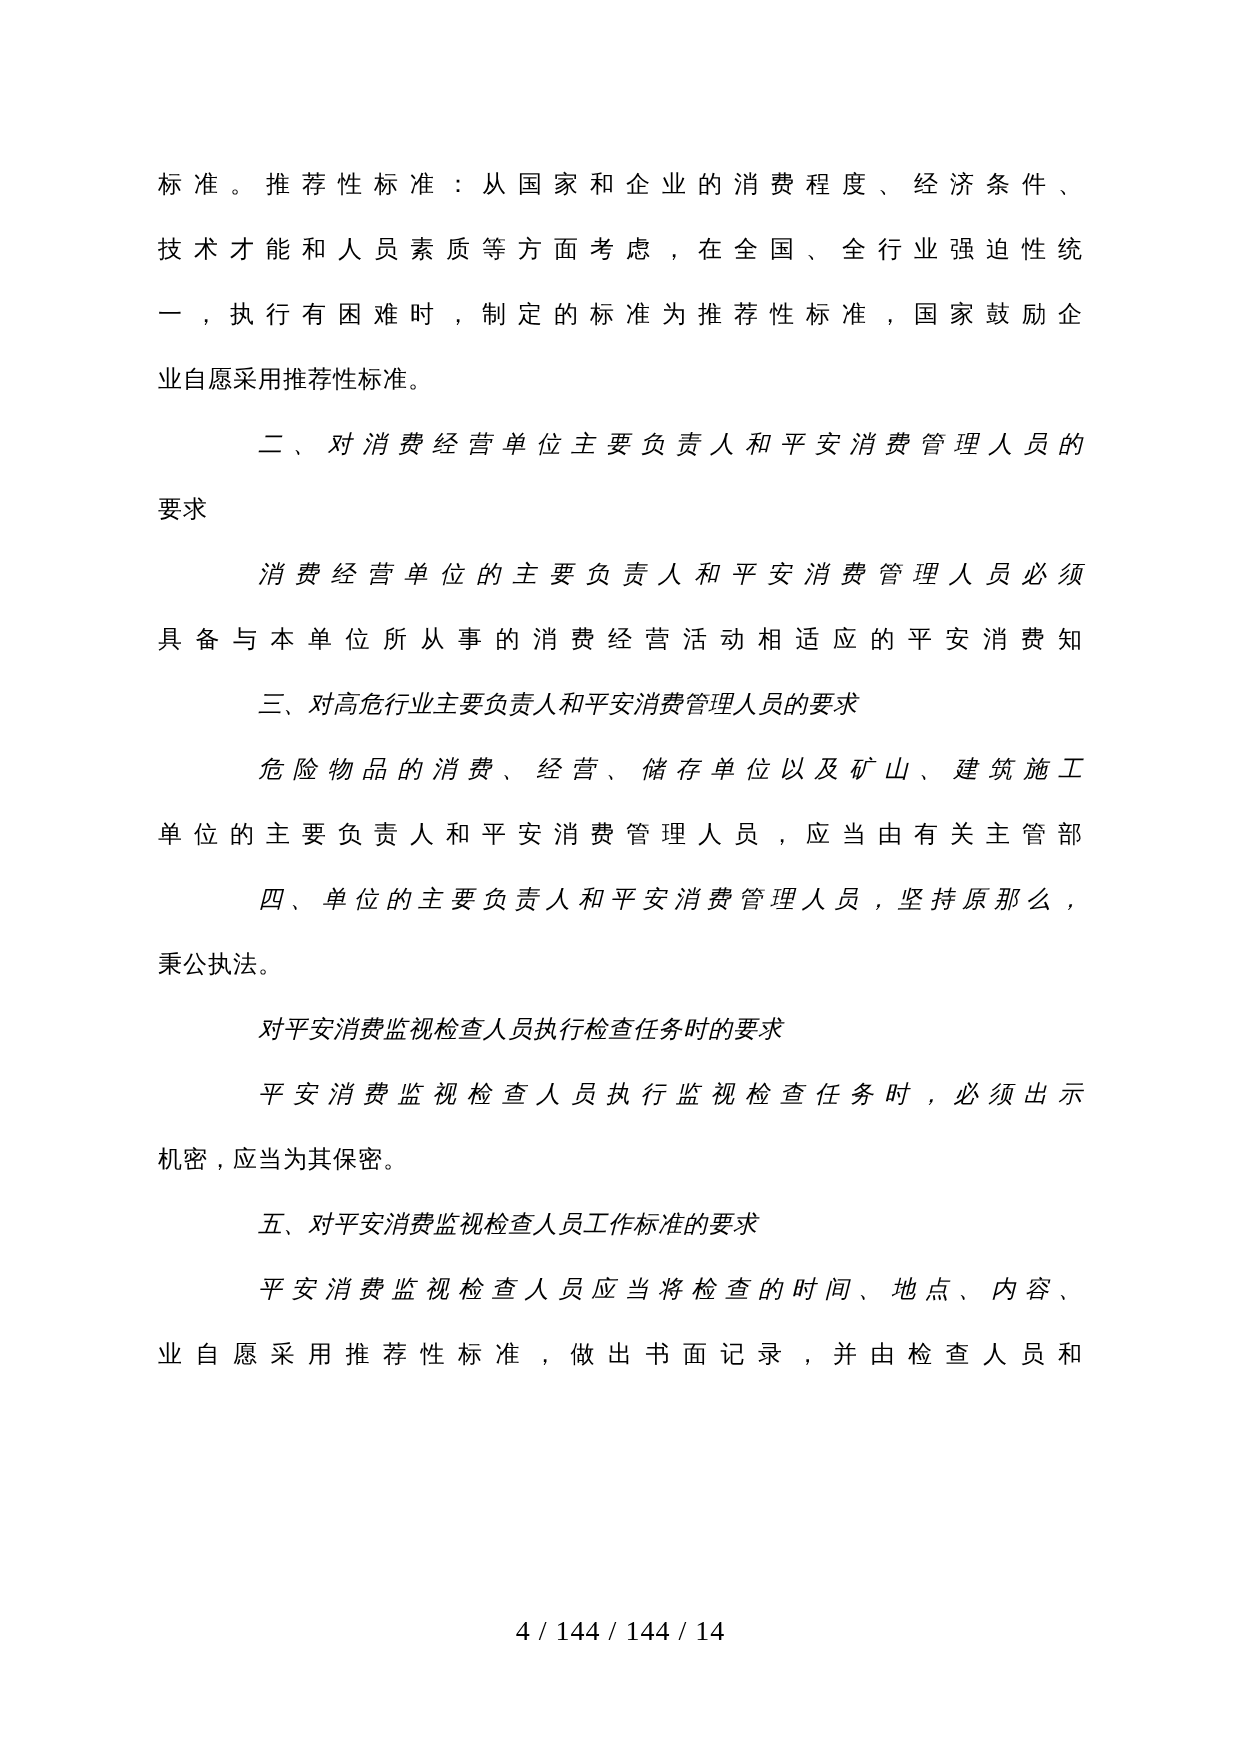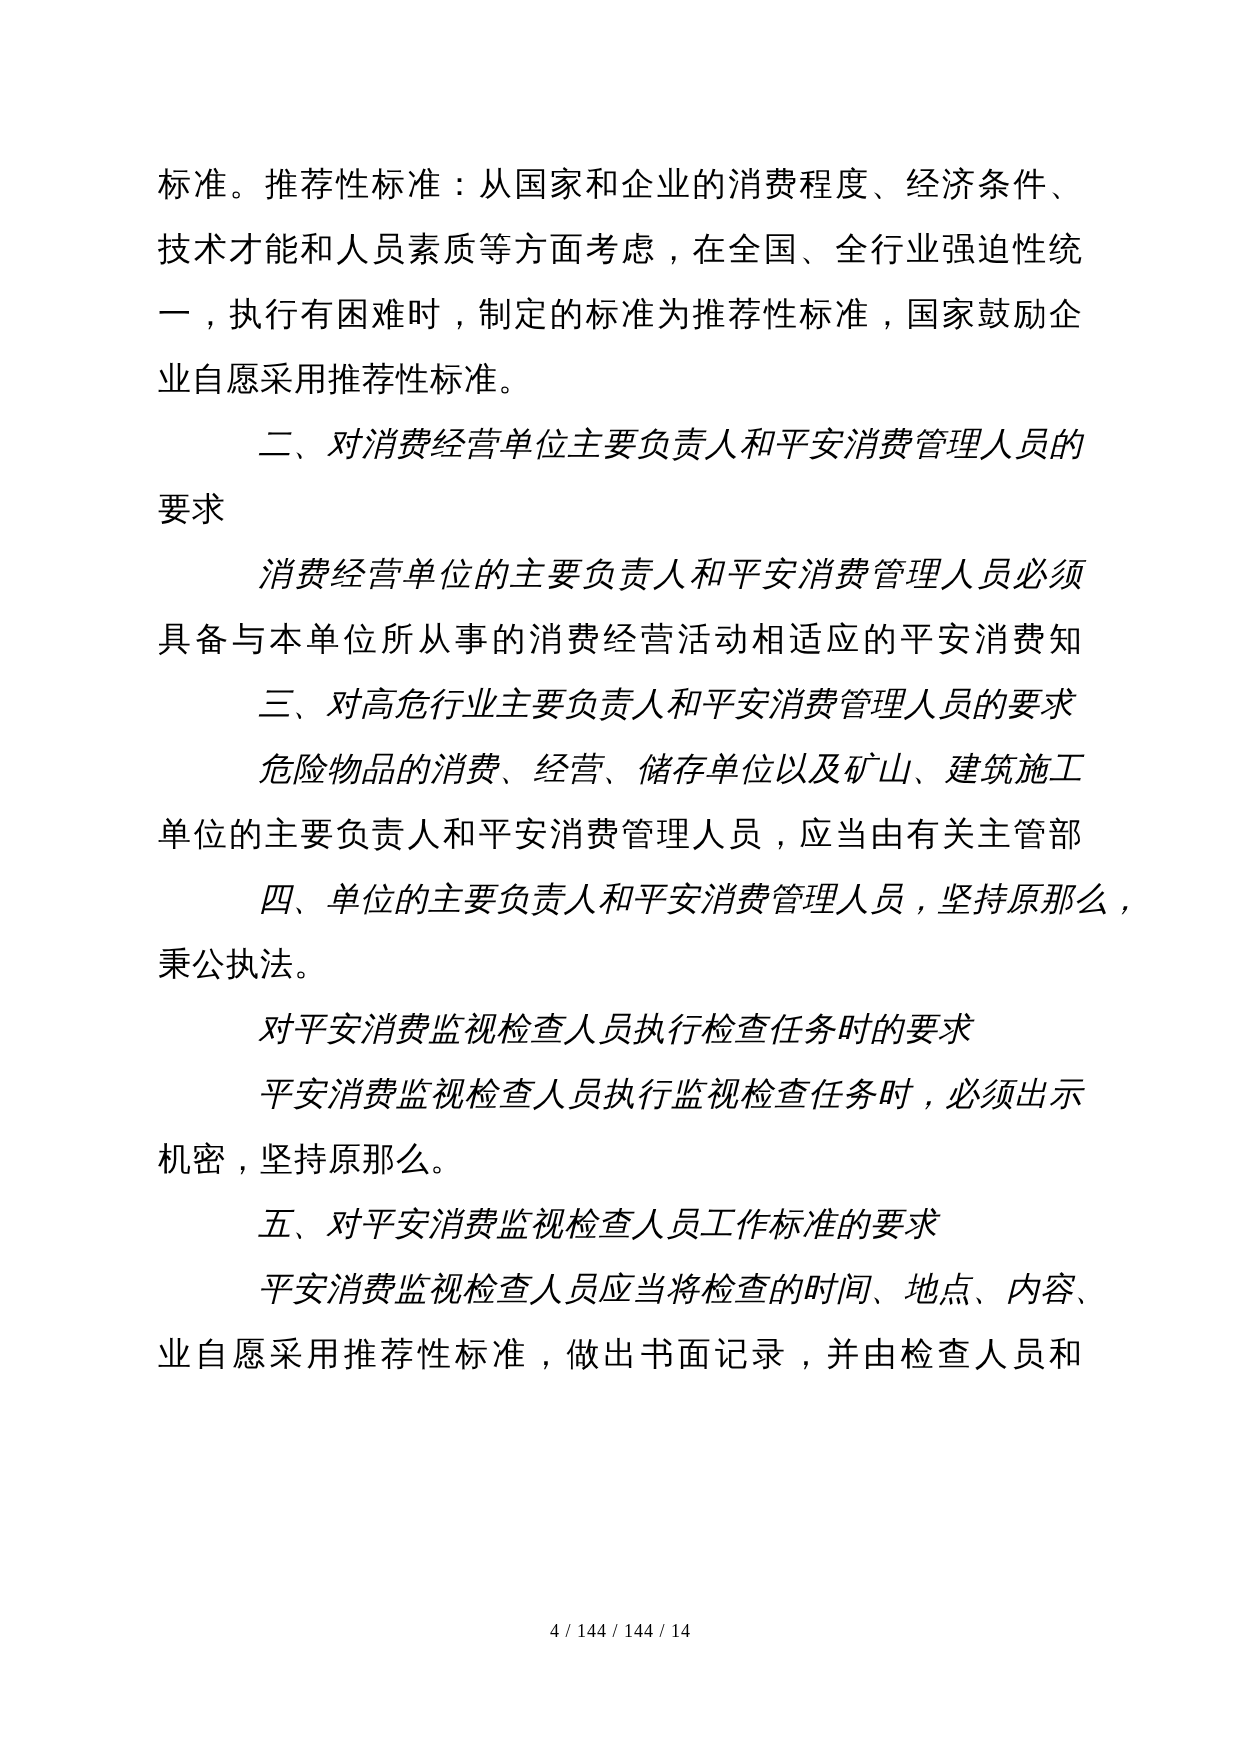--- a/index.html
+++ b/index.html
@@ -24,21 +24,21 @@
   }
   .text-block {
     position: absolute;
     left: 158px;
     top: 152px;
     width: 925px;
   }
   .line {
     height: 65px;
     line-height: 65px;
-    font-size: 33px;
+    font-size: 24px;
     letter-spacing: 1px;
     white-space: nowrap;
     text-align: left;
   }
   
   .line.j {
     text-align: justify;
     text-align-last: justify;
     text-justify: inter-character;
   }
@@ -46,21 +46,21 @@
   .line.indent {
     text-indent: 100px;
     font-style: italic;
   }
   .footer {
     position: absolute;
     left: 0;
     top: 1615px;
     width: 1241px;
     text-align: center;
-    font-size: 18px;
+    font-size: 28px;
     line-height: 32px;
     letter-spacing: 1px;
     color: #000000;
   }
 </style>
 </head>
 <body>
 
 <div class="page">
   <div class="text-block">
@@ -73,19 +73,19 @@
       <div class="line">要求</div>
       <div class="line j indent">消费经营单位的主要负责人和平安消费管理人员必须</div>
       <div class="line j">具备与本单位所从事的消费经营活动相适应的平安消费知</div>
       <div class="line indent">三、对高危行业主要负责人和平安消费管理人员的要求</div>
       <div class="line j indent">危险物品的消费、经营、储存单位以及矿山、建筑施工</div>
       <div class="line j">单位的主要负责人和平安消费管理人员，应当由有关主管部</div>
       <div class="line j indent">四、单位的主要负责人和平安消费管理人员，坚持原那么，</div>
       <div class="line">秉公执法。</div>
       <div class="line indent">对平安消费监视检查人员执行检查任务时的要求</div>
       <div class="line j indent">平安消费监视检查人员执行监视检查任务时，必须出示</div>
-      <div class="line">机密，坚持原那么。</div>
+      <div class="line">机密，应当为其保密。</div>
       <div class="line indent">五、对平安消费监视检查人员工作标准的要求</div>
       <div class="line j indent">平安消费监视检查人员应当将检查的时间、地点、内容、</div>
       <div class="line j">业自愿采用推荐性标准，做出书面记录，并由检查人员和</div>
     </div>
   <div class="footer">4 / 144 / 144 / 14</div>
 </div>
 
 </body></html>

